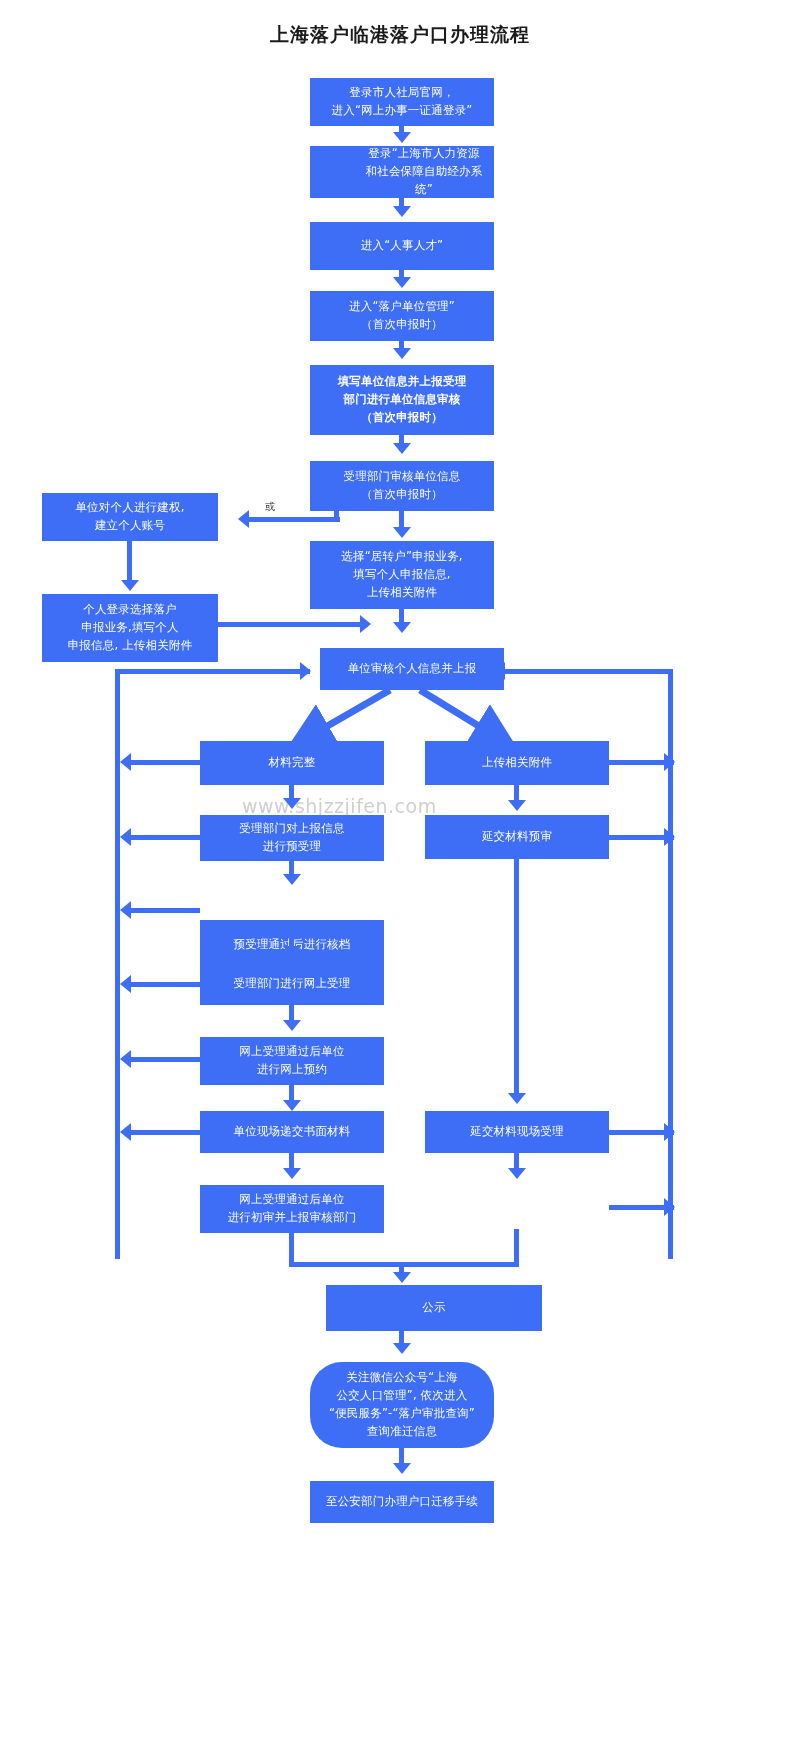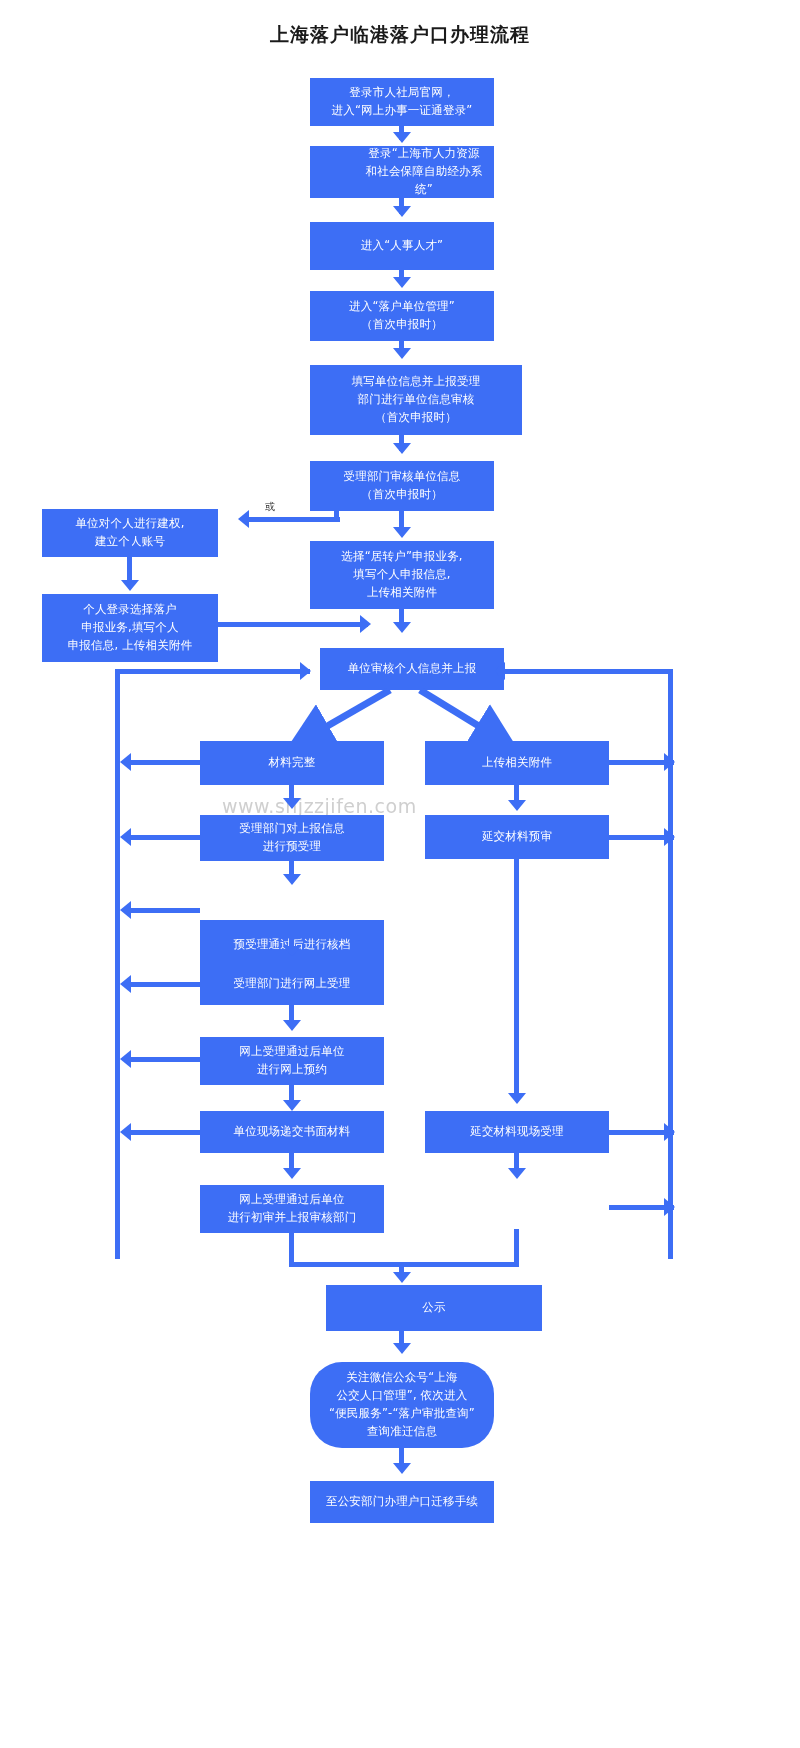--- a/index.html
+++ b/index.html
@@ -78,42 +78,42 @@
   }
   .diag-arrow { position: absolute; }
 </style>
 </head>
 <body>
 
 <div id="chart">
 
   <div class="title">上海落户临港落户口办理流程</div>
 
-  <div class="watermark" style="left:222px; top:795px;">www.shjzzjifen.com</div>
+  <div class="watermark" style="left:242px; top:795px;">www.shjzzjifen.com</div>
 
   <div class="node" style="left:310px; top:78px; width:184px; height:48px;">登录市人社局官网，
 进入“网上办事一证通登录”</div>
   <div class="line-v" style="left:399px; top:126px; height:14px;"></div>
   <div class="arrow-head-down" style="left:393px; top:132px;"></div>
 
   <div class="node" style="left:310px; top:146px; width:184px; height:52px;padding-left:48px;">登录“上海市人力资源
 和社会保障自助经办系统”</div>
   <div class="line-v" style="left:399px; top:198px; height:16px;"></div>
   <div class="arrow-head-down" style="left:393px; top:206px;"></div>
 
   <div class="node" style="left:310px; top:222px; width:184px; height:48px;">进入“人事人才”</div>
   <div class="line-v" style="left:399px; top:270px; height:14px;"></div>
   <div class="arrow-head-down" style="left:393px; top:277px;"></div>
 
   <div class="node" style="left:310px; top:291px; width:184px; height:50px;">进入“落户单位管理”
 （首次申报时）</div>
   <div class="line-v" style="left:399px; top:341px; height:14px;"></div>
   <div class="arrow-head-down" style="left:393px; top:348px;"></div>
 
-  <div class="node" style="left:310px; top:365px; width:212px; height:70px;">填写单位信息并上报受理
+  <div class="node" style="left:310px; top:365px; width:184px; height:70px;font-weight:bold;">填写单位信息并上报受理
 部门进行单位信息审核
 （首次申报时）</div>
   <div class="line-v" style="left:399px; top:435px; height:16px;"></div>
   <div class="arrow-head-down" style="left:393px; top:443px;"></div>
 
   <div class="node" style="left:310px; top:461px; width:184px; height:50px;">受理部门审核单位信息
 （首次申报时）</div>
   <div class="line-v" style="left:399px; top:511px; height:20px;"></div>
   <div class="arrow-head-down" style="left:393px; top:527px;"></div>
 
@@ -121,21 +121,21 @@
   <div class="line-h" style="left:248px; top:517px; width:92px;"></div>
   <div class="arrow-head-left" style="left:238px; top:510px;"></div>
   <div class="or-label" style="left:265px; top:500px;">或</div>
 
   <div class="node" style="left:310px; top:541px; width:184px; height:68px;">选择“居转户”申报业务,
 填写个人申报信息,
 上传相关附件</div>
   <div class="line-v" style="left:399px; top:609px; height:18px;"></div>
   <div class="arrow-head-down" style="left:393px; top:622px;"></div>
 
-  <div class="node" style="left:42px; top:493px; width:176px; height:48px;margin-top:16px;">单位对个人进行建权,
+  <div class="node" style="left:42px; top:493px; width:176px; height:48px;">单位对个人进行建权,
 建立个人账号</div>
   <div class="line-v" style="left:127px; top:541px; height:44px;"></div>
   <div class="arrow-head-down" style="left:121px; top:580px;"></div>
 
   <div class="node" style="left:42px; top:594px; width:176px; height:68px;">个人登录选择落户
 申报业务,填写个人
 申报信息, 上传相关附件</div>
   <div class="line-h" style="left:218px; top:622px; width:150px;"></div>
   <div class="arrow-head-right" style="left:360px; top:615px;"></div>
 

